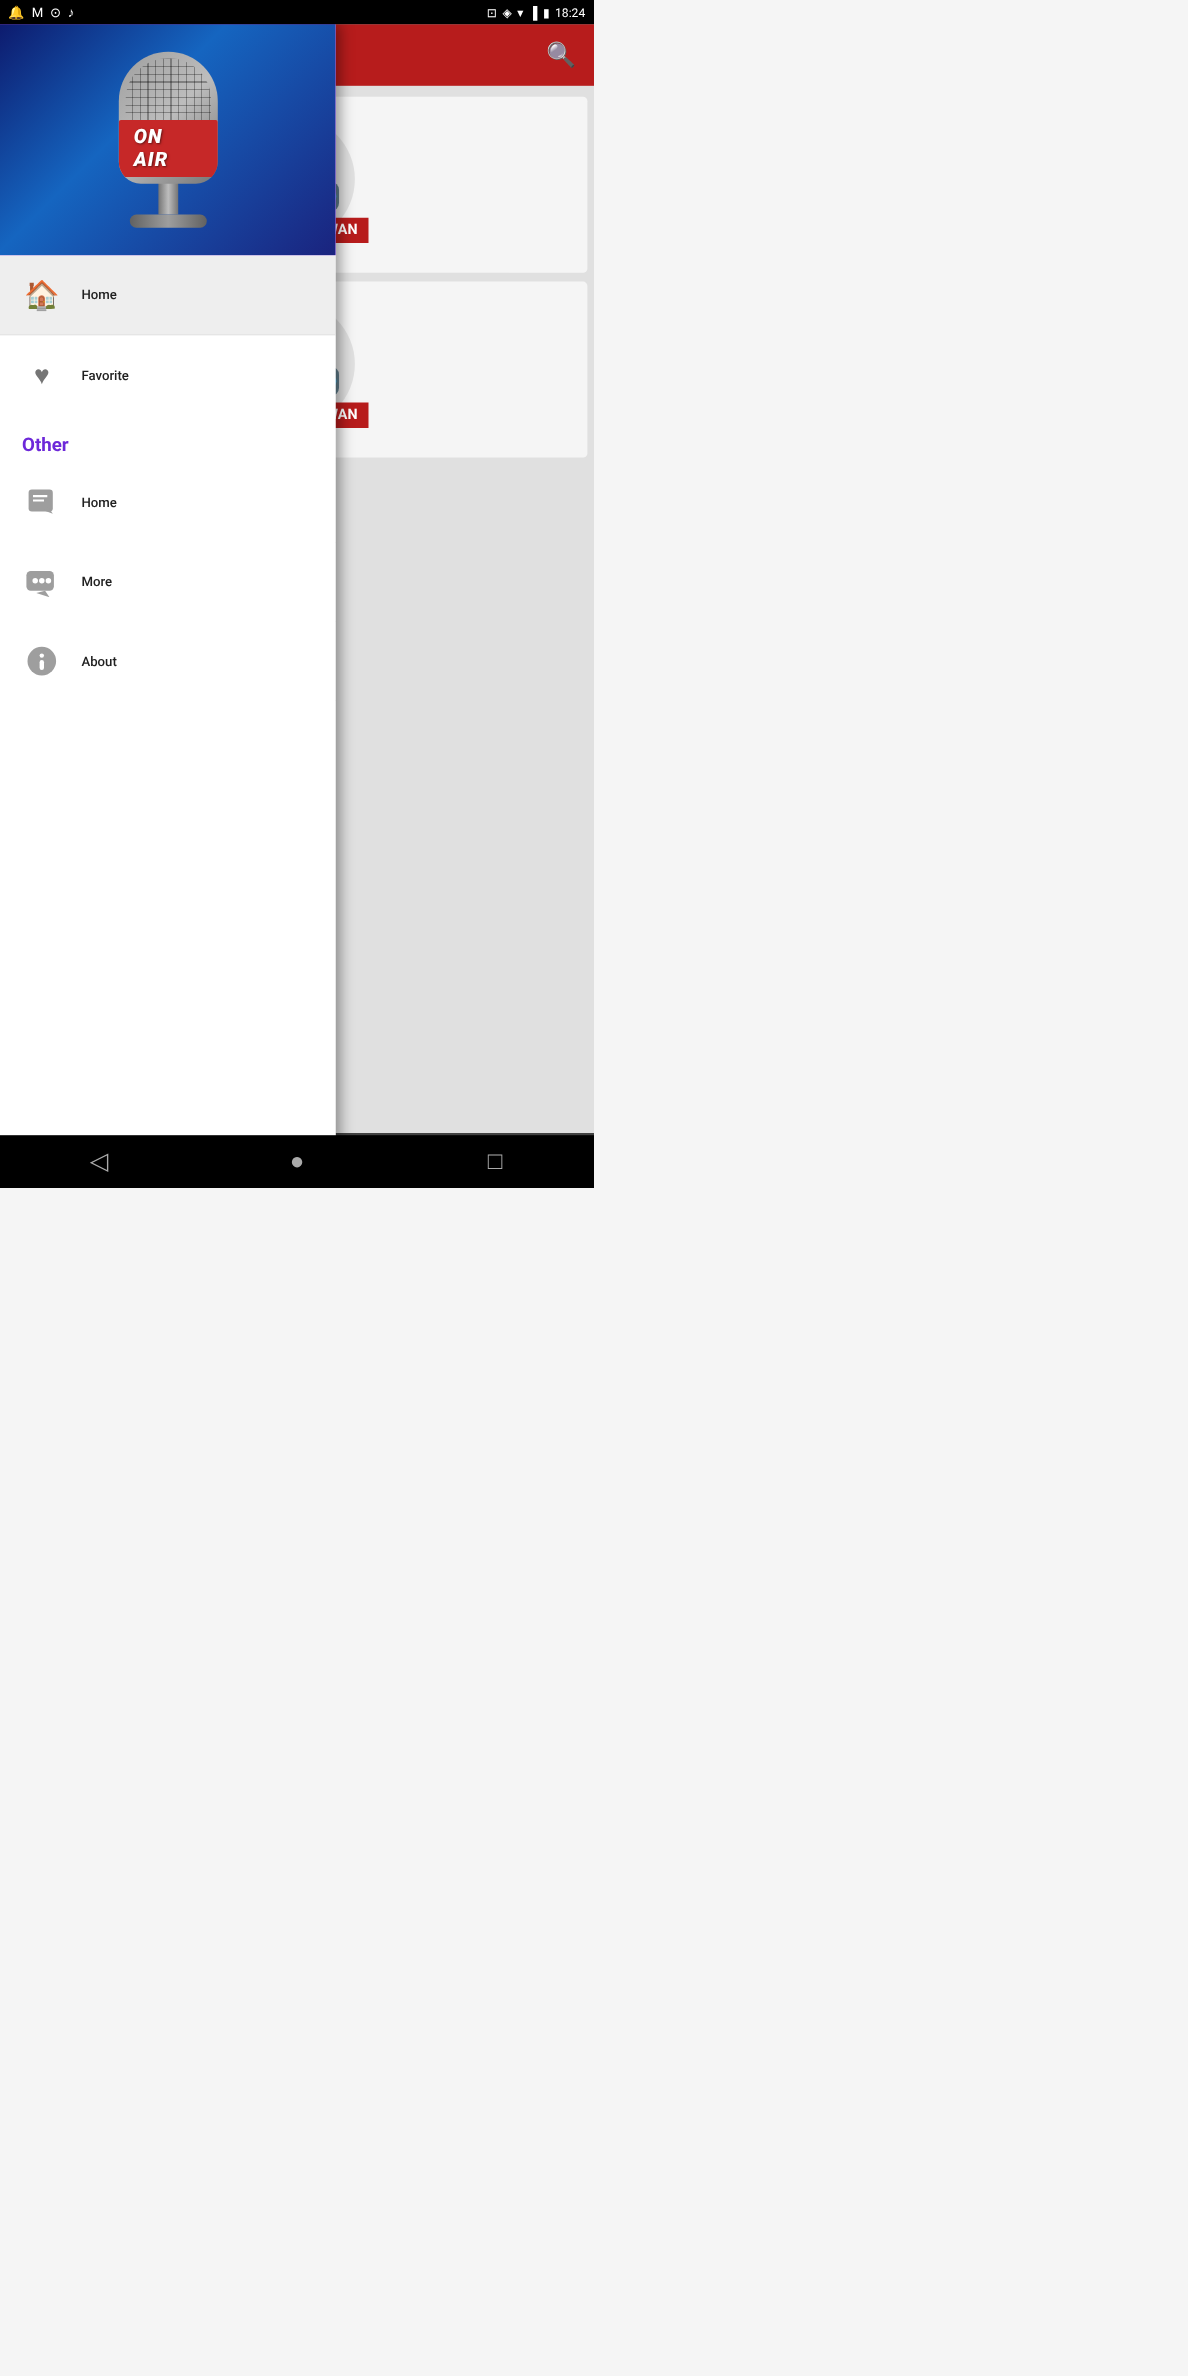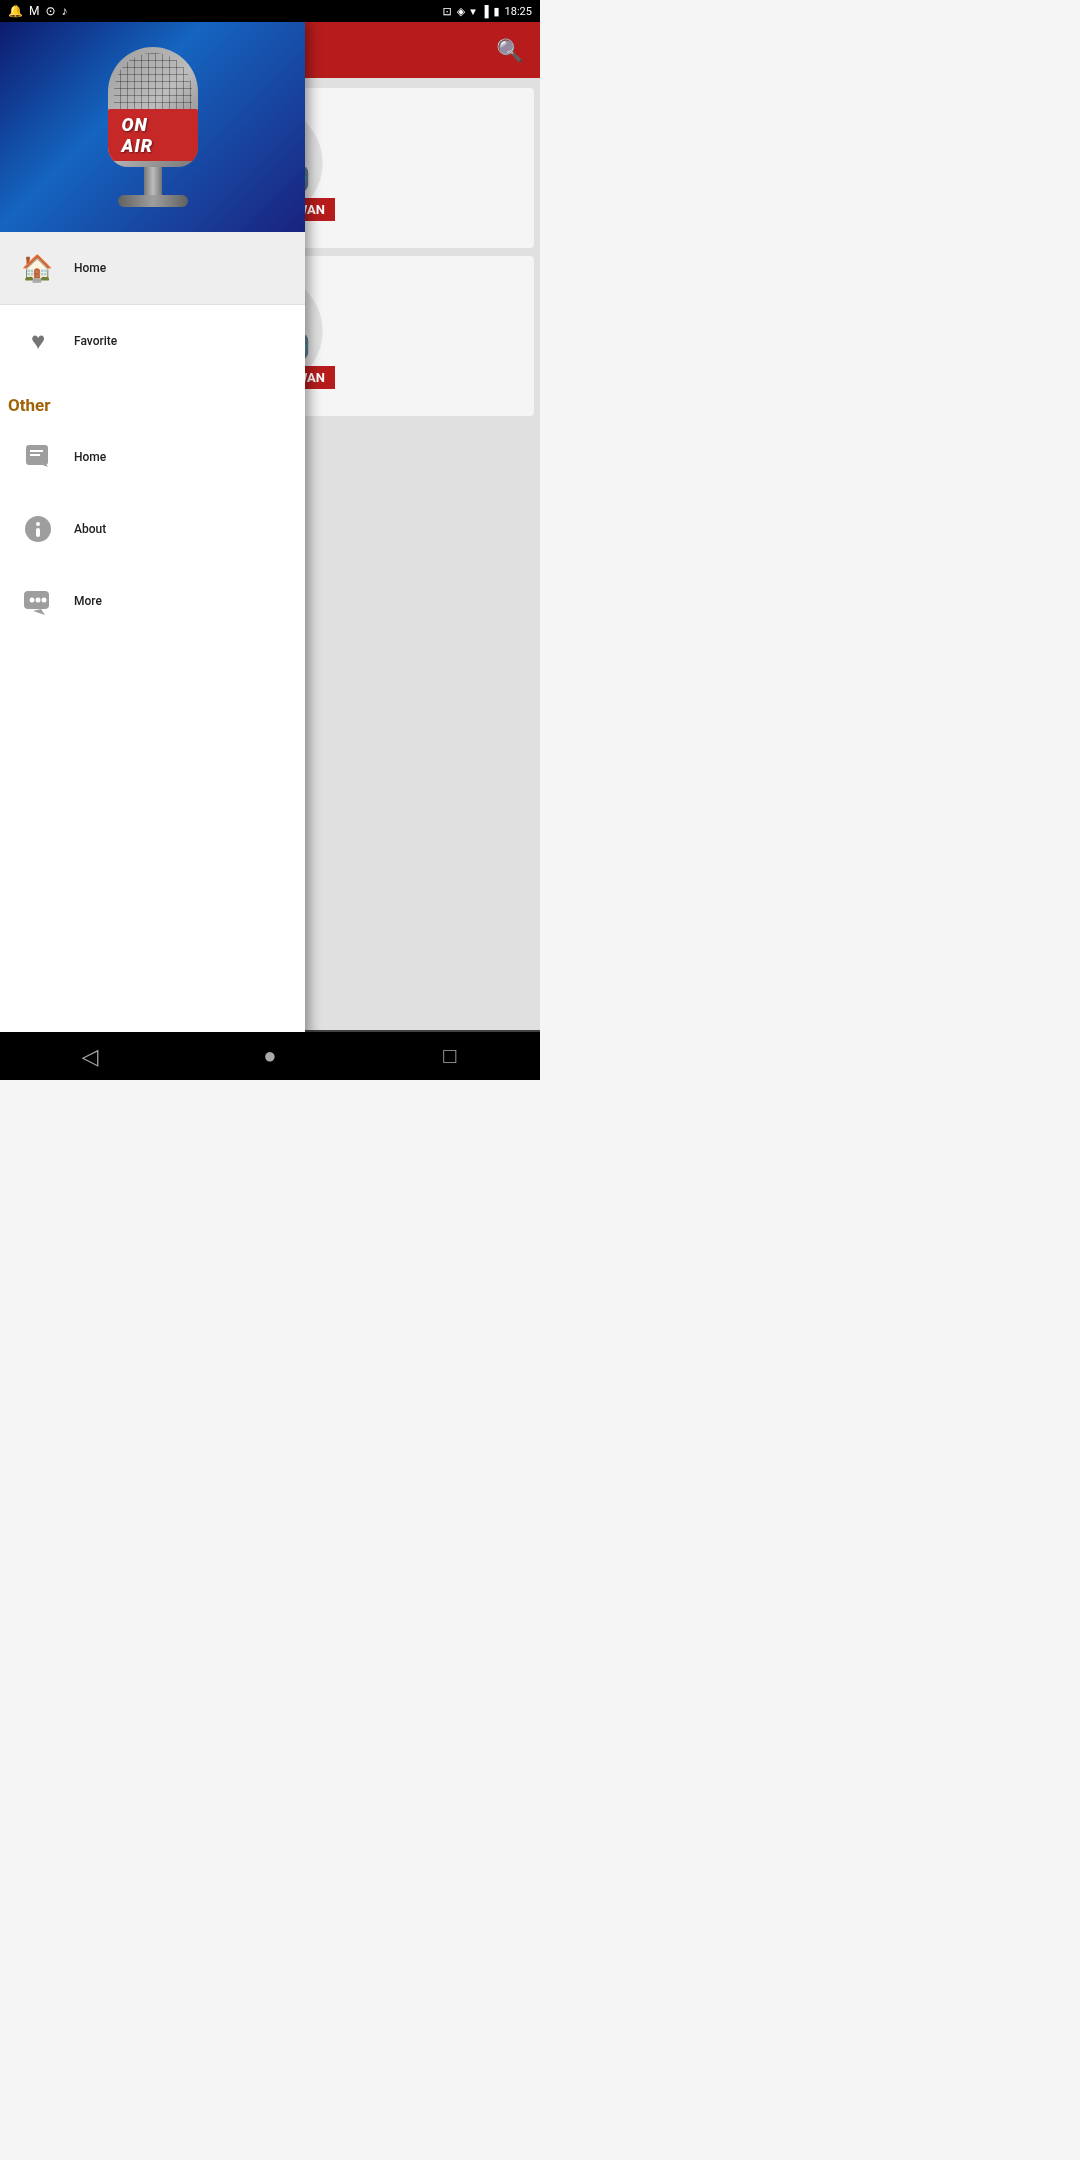--- a/index.html
+++ b/index.html
@@ -270,24 +270,24 @@
       flex-shrink: 0;
     }
 
     .nav-label {
       font-size: 12px;
       font-weight: 500;
       color: #212121;
     }
 
     .section-header {
-      padding: 18px 20px 6px 8px;
+      padding: 18px 20px 6px 20px;
       font-size: 17px;
       font-weight: bold;
-      color: #a16207;
+      color: #6d28d9;
       background: #fff;
     }
 
     
     .icon-home {
       color: #b71c1c;
       font-size: 26px;
     }
 
     
@@ -335,21 +335,21 @@
     <span class="status-icon">M</span>
     <span class="status-icon">⊙</span>
     <span class="status-icon">♪</span>
   </div>
   <div class="status-bar-right">
     <span>⊡</span>
     <span>◈</span>
     <span>▾</span>
     <span>▐</span>
     <span>▮</span>
-    <span>18:25</span>
+    <span>18:24</span>
   </div>
 </div>
 
 <div class="screen">
 
   <div class="bg-content">
     <div class="bg-toolbar">
       <span class="bg-stations-label">STATIONS</span>
       <span class="bg-search-icon">🔍</span>
     </div>
@@ -432,42 +432,42 @@
           <polygon points="20,18 24,24 16,21" fill="#9e9e9e"></polygon>
           <line x1="6" y1="8" x2="19" y2="8" stroke="#fff" stroke-width="2"></line>
           <line x1="6" y1="12" x2="16" y2="12" stroke="#fff" stroke-width="2"></line>
         </svg>
       </div>
       <span class="nav-label">Home</span>
     </div>
 
     <div class="nav-item white-bg">
       <div class="nav-icon">
-        <svg width="28" height="28" viewBox="0 0 28 28">
-          <circle cx="14" cy="14" r="13" fill="#9e9e9e"></circle>
-          <circle cx="14" cy="9" r="2" fill="#fff"></circle>
-          <rect x="12" y="13" width="4" height="9" rx="2" fill="#fff"></rect>
-        </svg>
-      </div>
-      <span class="nav-label">About</span>
-    </div>
-
-    <div class="nav-item white-bg">
-      <div class="nav-icon">
         <svg width="30" height="28" viewBox="0 0 30 28">
           <rect x="1" y="4" width="25" height="18" rx="4" fill="#9e9e9e"></rect>
           <polygon points="18,22 22,28 10,24" fill="#9e9e9e"></polygon>
           <circle cx="9" cy="13" r="2.5" fill="#fff"></circle>
           <circle cx="15" cy="13" r="2.5" fill="#fff"></circle>
           <circle cx="21" cy="13" r="2.5" fill="#fff"></circle>
         </svg>
       </div>
       <span class="nav-label">More</span>
     </div>
 
+    <div class="nav-item white-bg">
+      <div class="nav-icon">
+        <svg width="28" height="28" viewBox="0 0 28 28">
+          <circle cx="14" cy="14" r="13" fill="#9e9e9e"></circle>
+          <circle cx="14" cy="9" r="2" fill="#fff"></circle>
+          <rect x="12" y="13" width="4" height="9" rx="2" fill="#fff"></rect>
+        </svg>
+      </div>
+      <span class="nav-label">About</span>
+    </div>
+
     <div class="nav-spacer"></div>
 
   </div>
 
 </div>
 
 <div class="bottom-nav">
   <div class="bottom-nav-btn">
     <span>◁</span>
   </div>

